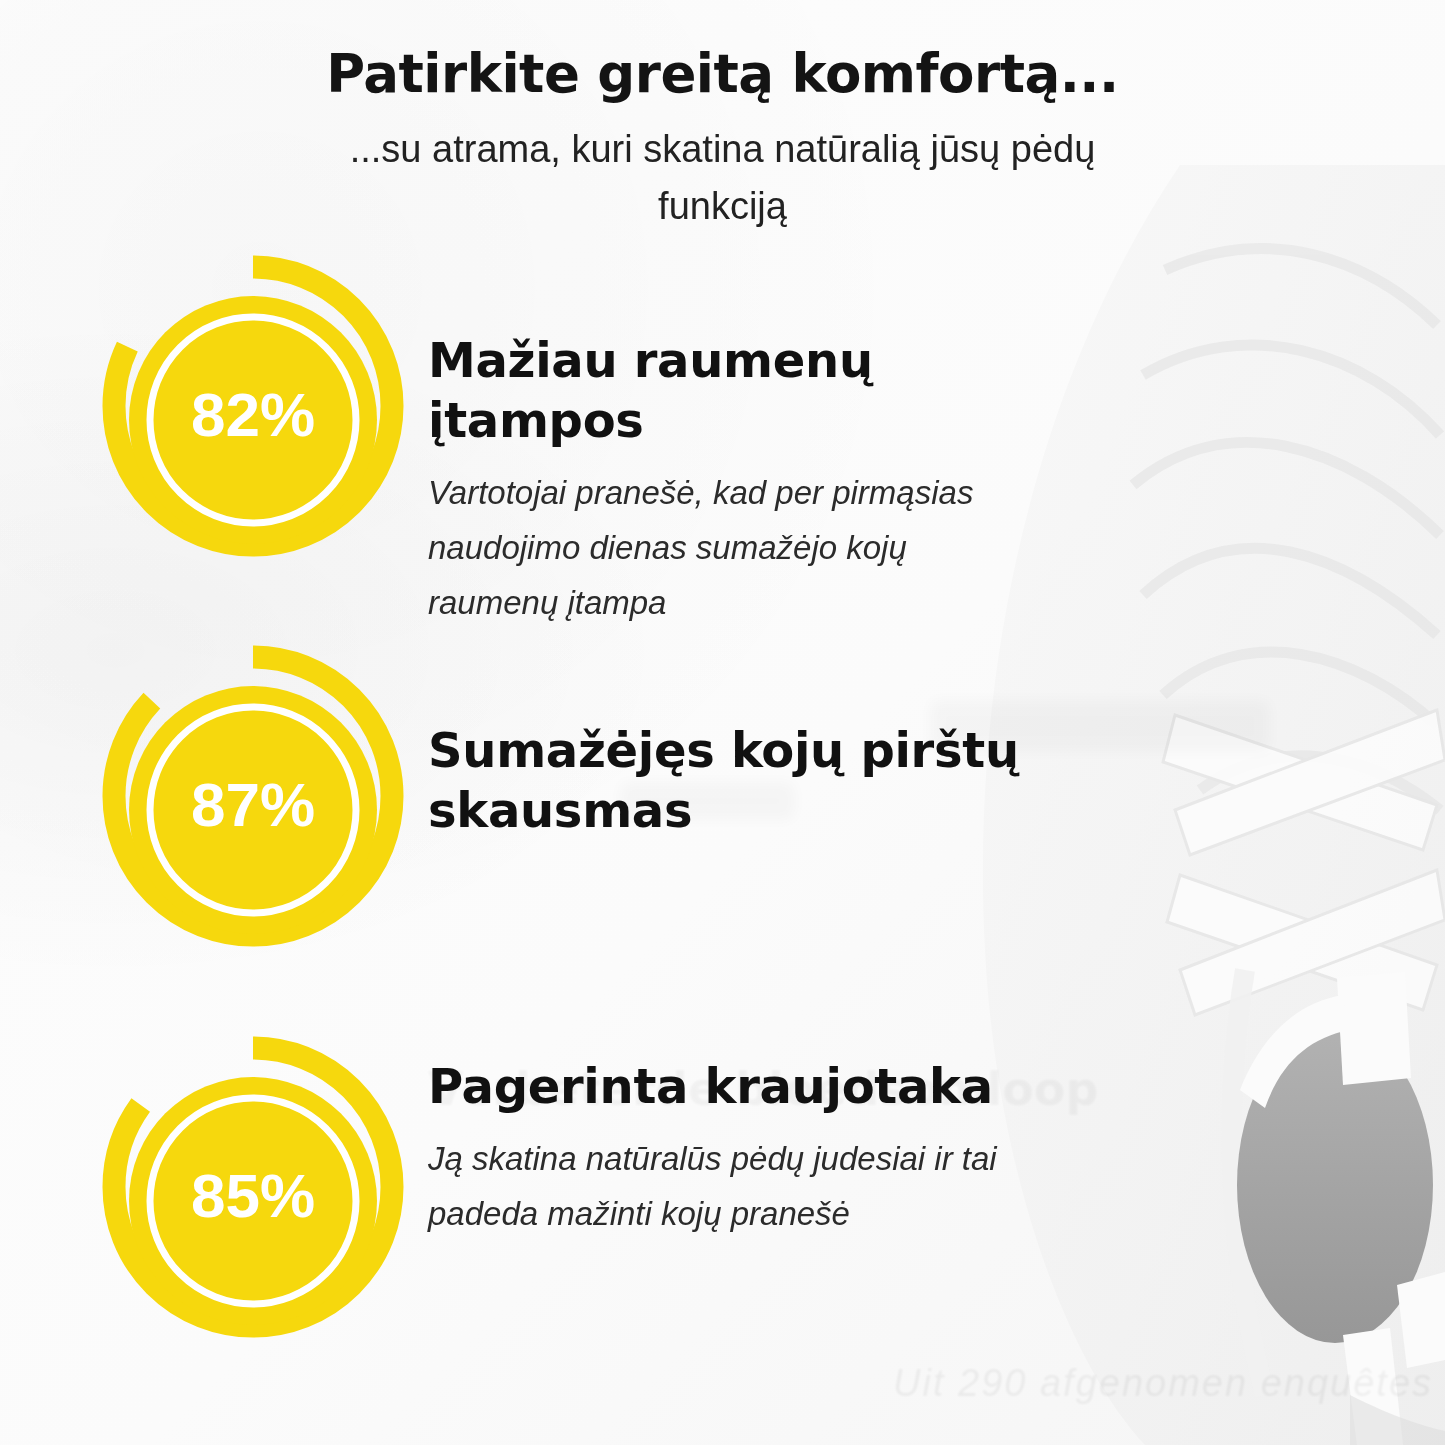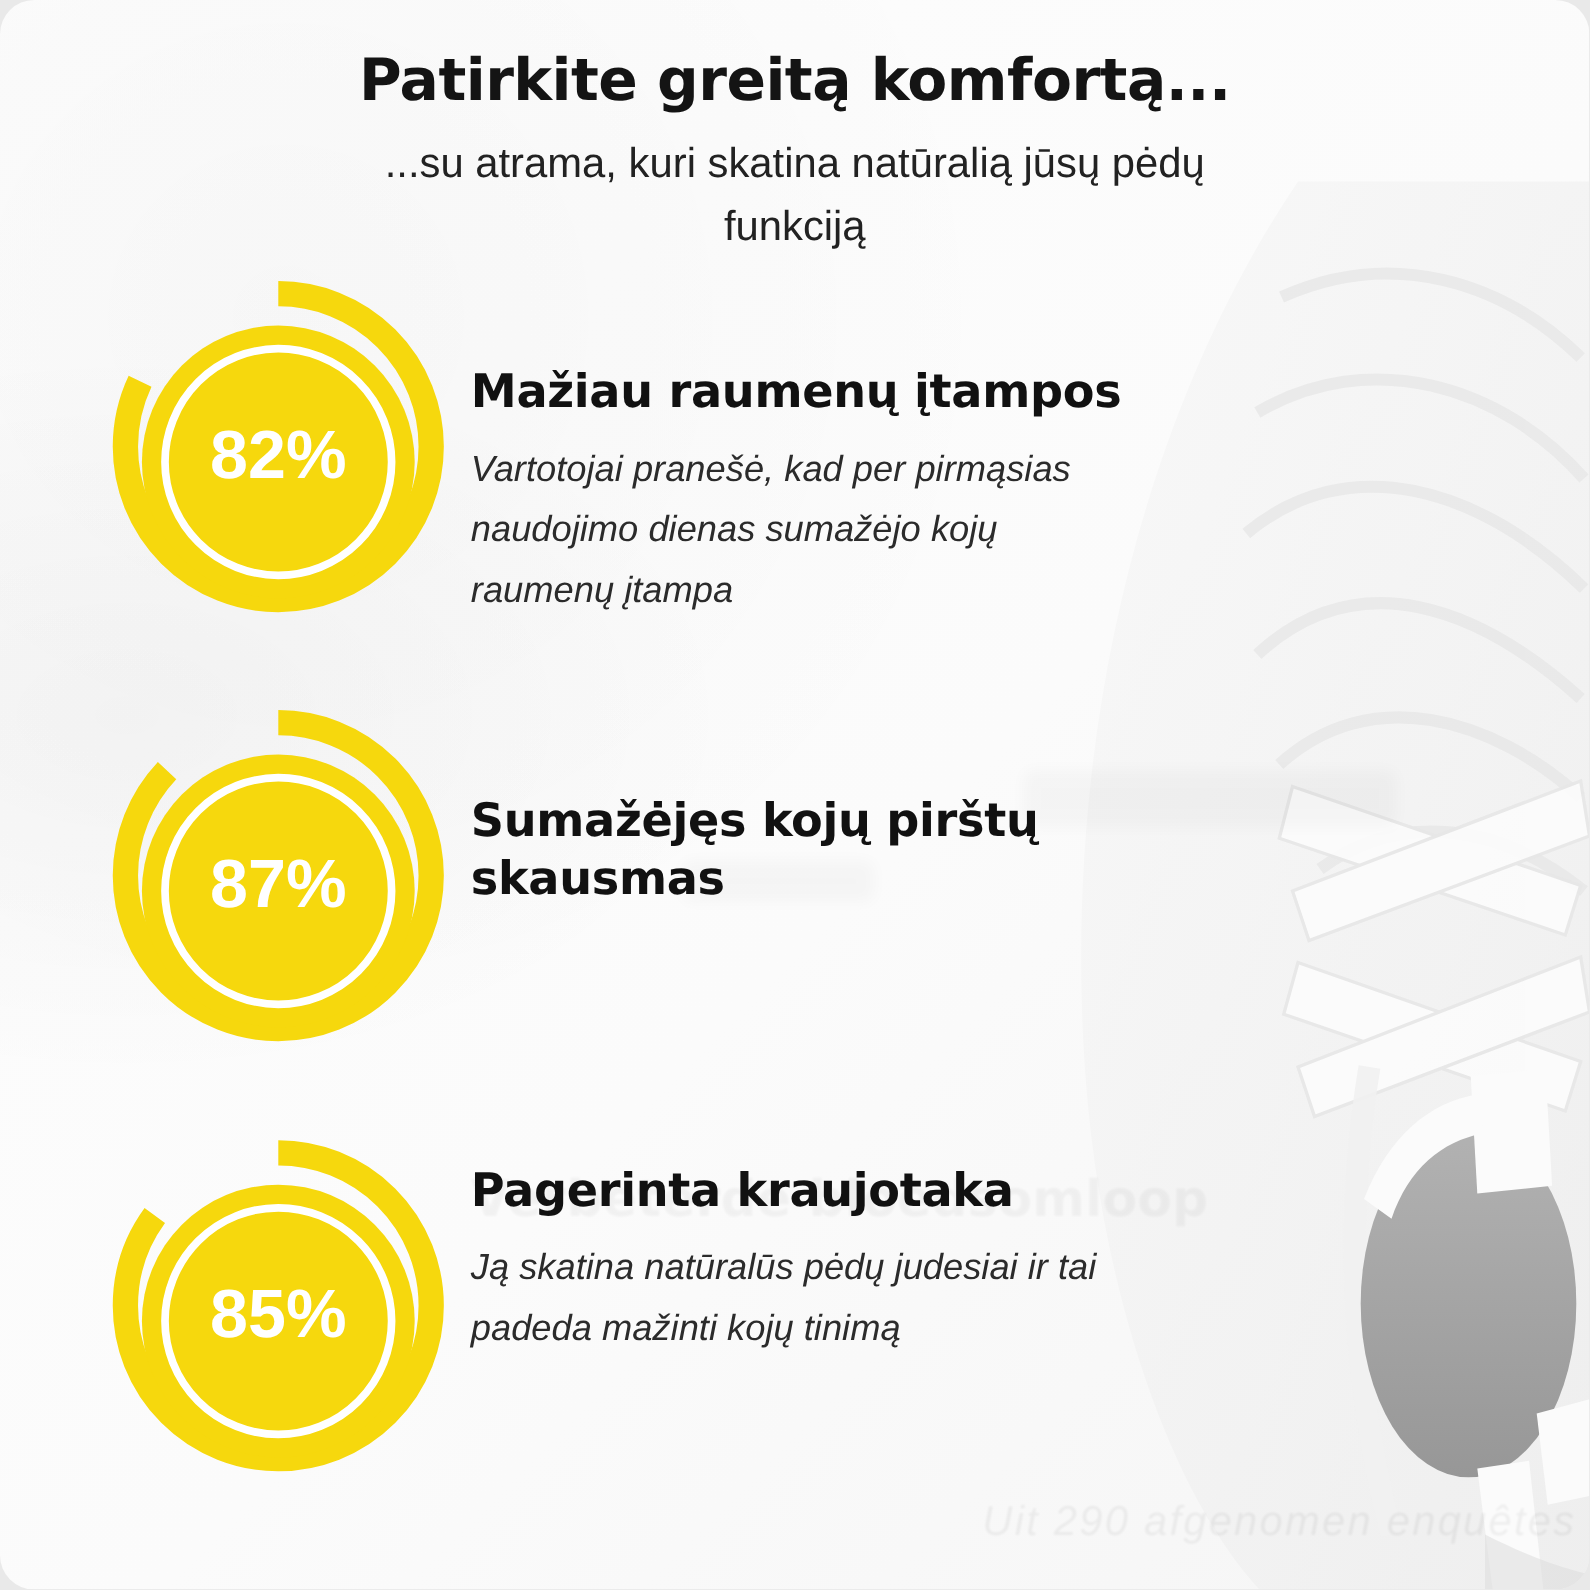--- a/index.html
+++ b/index.html
@@ -6,21 +6,20 @@
   .canvas{
     position:relative;
     width:1445px;height:1445px;
     overflow:hidden;
     background:
       radial-gradient(ellipse at 18% 20%, rgba(0,0,0,0.025) 0%, rgba(0,0,0,0) 40%),
       radial-gradient(ellipse at 8% 45%, rgba(0,0,0,0.03) 0%, rgba(0,0,0,0) 30%),
       linear-gradient(135deg, #fdfdfd 0%, #fbfbfb 55%, #f5f5f5 100%);
     font-family:"Liberation Sans", sans-serif;
     color:#1a1a1a;
-    border-radius:31px;
   }
 
   
   .header{position:absolute;top:44px;left:0;right:0;text-align:center;}
   .title{
     margin:0;
     font-size:53px;line-height:1.15;font-weight:bold;
     color:#141414;letter-spacing:-0.5px;
     font-family:"DejaVu Sans","Liberation Sans",sans-serif;
   }
@@ -34,21 +33,21 @@
   
   .row{position:absolute;left:0;width:1445px;}
   .badge{position:absolute;left:95px;width:320px;height:320px;}
   .badge text{
     font-family:"Liberation Sans",sans-serif;
     font-weight:bold;fill:#ffffff;font-size:62px;
   }
   .copy{position:absolute;left:428px;width:655px;}
   .copy h2{
     margin:0 0 15px 0;
-    font-size:42px;line-height:1.25;font-weight:bold;
+    font-size:48px;line-height:1.25;font-weight:bold;
     color:#111;white-space:pre-line;
     font-family:"DejaVu Sans","Liberation Sans",sans-serif;
     letter-spacing:-0.3px;
   }
   .copy p{
     margin:0;
     font-size:33px;line-height:1.67;font-weight:400;
     color:#2b2b2b;white-space:pre-line;font-style:italic;
   }
 
@@ -163,17 +162,17 @@
   <div class="row" style="top:0">
     <svg class="badge" style="top:1035px" viewBox="0 0 320 320">
       <circle class="arc" cx="158" cy="152" r="139" fill="none" stroke="#F6D80D" stroke-width="23" transform="rotate(-90 158 152)" stroke-dasharray="742.3583440432682 873.3627576979625"></circle>
       <circle cx="158" cy="166" r="124" fill="#F6D80D"></circle>
       <circle cx="158" cy="166" r="103" fill="none" stroke="#FFFFFF" stroke-width="7"></circle>
       <text x="158" y="160" text-anchor="middle" dominant-baseline="central">85%</text>
     </svg>
     <div class="copy" style="top:1056px">
       <h2>Pagerinta kraujotaka</h2>
       <p>Ją skatina natūralūs pėdų judesiai ir tai
-padeda mažinti kojų tinimą</p>
+padeda mažinti kojų pranešė</p>
     </div>
   </div>
 
 </div>
 
 </body></html>

